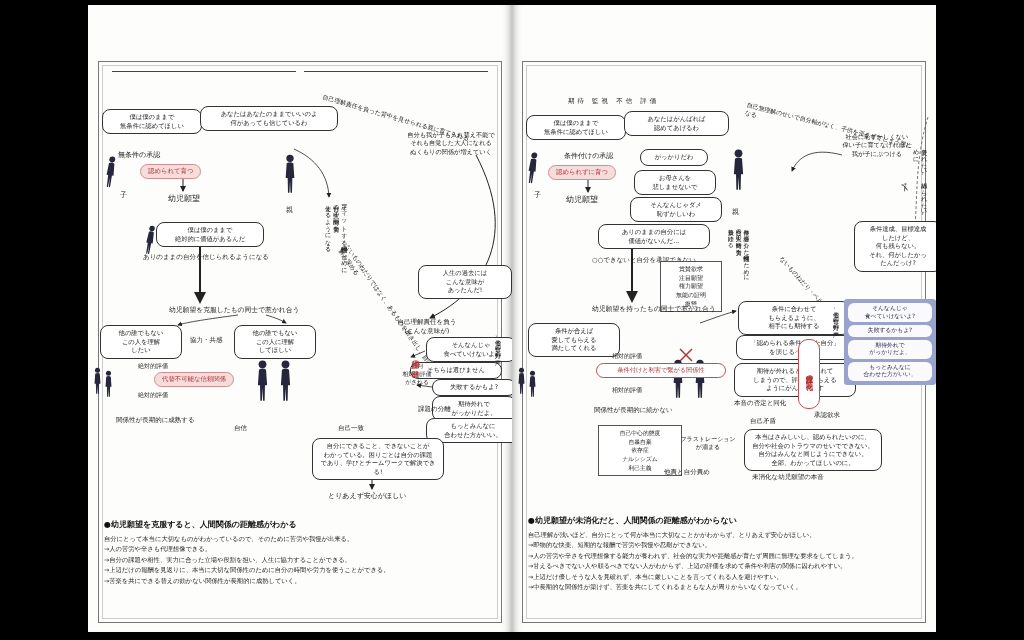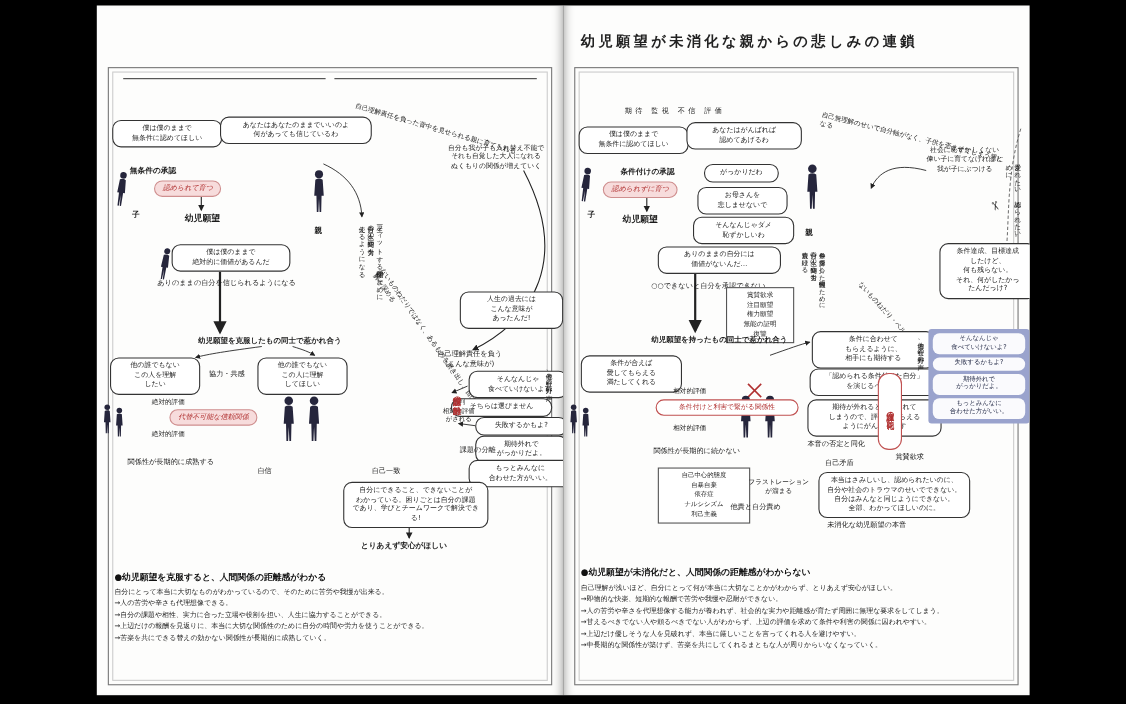--- a/index.html
+++ b/index.html
@@ -12,23 +12,23 @@
   .page-title{position:absolute;left:16px;top:24px;margin:0;font-size:13px;font-weight:600;
               letter-spacing:3px;color:#222;white-space:nowrap;}
   .frame{position:absolute;left:10px;top:56px;width:402px;height:560px;border:1px solid #777;pointer-events:none;}
   .frame:before{content:"";position:absolute;left:3px;top:3px;right:3px;bottom:3px;border:1px solid #ccc;}
   .fhead{position:absolute;left:24px;right:24px;top:66px;display:flex;align-items:center;gap:8px;}
   .fhead .hl{flex:1;height:1px;background:#444;}
   .fhead .ht{font-size:9.5px;font-weight:bold;white-space:nowrap;color:#111;}
   .b{position:absolute;background:#fff;border:1px solid #333;border-radius:8px;padding:3px 4px;
      font-size:6.3px;line-height:1.35;white-space:pre-line;text-align:center;}
   .t{position:absolute;font-size:6.5px;line-height:1.35;white-space:pre-line;}
-  .bold{font-weight:bold;}
+  .bold{font-weight:normal;}
   .pill{position:absolute;background:#f7dcdc;border:1px solid #cf8f8f;border-radius:999px;
-        color:#b03030;font-size:6.4px;padding:2px 7px;text-align:center;white-space:nowrap;font-style:italic;}
+        color:#b03030;font-size:6.4px;padding:2px 7px;text-align:center;white-space:nowrap;}
   .v{writing-mode:vertical-rl;white-space:pre-line;}
   .red{color:#b03030;}
   .boxed{border:1px solid #555;background:#fff;padding:3px 4px;}
   .redbox{position:absolute;border:1px solid #c05050;border-radius:10px;color:#b03030;
           font-size:6.2px;padding:2px 5px;text-align:center;white-space:pre-line;background:#fff;}
   .voicepanel{position:absolute;background:#9aa3cd;border-radius:3px;padding:4px;display:flex;
               flex-direction:column;gap:3px;}
   .voicepanel .bb{background:rgba(255,255,255,.95);border-radius:6px;font-size:5.8px;line-height:1.3;
                   padding:2px 3px;text-align:center;white-space:pre-line;color:#1c2340;}
   .person{position:absolute;fill:#26263c;}
@@ -113,21 +113,21 @@
     <div class="b" style="left:68px;top:217px;width:98px">僕は僕のままで
 絶対的に価値があるんだ</div>
     <div class="t" style="left:55px;top:248px;font-size:6.5px">ありのままの自分を信じられるようになる</div>
     <div class="t v" style="left:236px;top:196px;height:118px;font-size:6px">一生フィットする関係性のために
 自分の人生の時間や労力を
 使えるようになる</div>
     <div class="t" style="left:262px;top:238px;width:155px;font-size:6px;transform:rotate(55deg);transform-origin:left top">ないものねだりではなく、あるものを磨き出し、自己理解を深める</div>
     <div class="b" style="left:330px;top:260px;width:84px">人生の過去には
 こんな意味が
 あったんだ!</div>
-    <div class="t bold" style="left:92px;top:301px;font-size:6.8px">幼児願望を克服したもの同士で惹かれ合う</div>
+    <div class="t bold" style="left:81px;top:301px;font-size:6.8px">幼児願望を克服したもの同士で惹かれ合う</div>
     <div class="b" style="left:12px;top:320px;width:72px">他の誰でもない
 この人を理解
 したい</div>
     <div class="t" style="left:102px;top:331px;font-size:6.5px">協力・共感</div>
     <div class="b" style="left:146px;top:320px;width:72px">他の誰でもない
 この人に理解
 してほしい</div>
     <div class="t" style="left:50px;top:357px;font-size:6px">絶対的評価</div>
     <div class="pill" style="left:66px;top:367px">代替不可能な信頼関係</div>
     <div class="t" style="left:50px;top:386px;font-size:6px">絶対的評価</div>
@@ -159,21 +159,20 @@
       <div class="sh">●幼児願望を克服すると、人間関係の距離感がわかる</div>
       <div class="sl">自分にとって本当に大切なものがわかっているので、そのために苦労や我慢が出来る。</div>
       <div class="sl">→人の苦労や辛さも代理想像できる。</div>
       <div class="sl">→自分の課題や相性、実力に合った立場や役割を担い、人生に協力することができる。</div>
       <div class="sl">→上辺だけの報酬を見返りに、本当に大切な関係性のために自分の時間や労力を使うことができる。</div>
       <div class="sl">→苦楽を共にできる替えの効かない関係性が長期的に成熟していく。</div>
     </div>
   </div>
 
   <div class="page right">
-    <h1 class="page-title">幼児願望が未消化な親からの悲しみの連鎖</h1>
     <div class="frame"></div>
 
     <svg class="arrows" width="424" height="627">
       <defs>
         <marker id="ahR" markerWidth="7" markerHeight="7" refX="5" refY="3" orient="auto">
           <path d="M0,0 L6,3 L0,6 Z" fill="#222"></path>
         </marker>
       </defs>
       <path d="M76,174 L76,187" stroke="#222" fill="none" stroke-width="1" marker-end="url(#ahR)"></path>
       <path d="M120,242 L120,296" stroke="#222" fill="none" stroke-width="2" marker-end="url(#ahR)"></path>
@@ -269,36 +268,36 @@
     <div class="t v" style="left:320px;top:302px;height:82px;font-size:6px">他者、社会の外野の声</div>
     <div class="voicepanel" style="left:332px;top:294px;width:84px">
       <div class="bb">そんなんじゃ
 食べていけないよ?</div>
       <div class="bb">失敗するかもよ?</div>
       <div class="bb">期待外れで
 がっかりだよ。</div>
       <div class="bb">もっとみんなに
 合わせた方がいい。</div>
     </div>
-    <div class="t" style="left:302px;top:406px;font-size:6.5px">賞賛欲求</div>
+    <div class="t" style="left:302px;top:406px;font-size:6.5px">承認欲求</div>
     <div class="t" style="left:222px;top:394px;font-size:6.5px">本音の否定と同化</div>
     <div class="t" style="left:238px;top:412px;font-size:6.5px">自己矛盾</div>
     <div class="t boxed" style="left:86px;top:420px;width:74px;font-size:5.8px;line-height:1.5;text-align:center">自己中心的態度
 自暴自棄
 依存症
 ナルシシズム
 利己主義</div>
     <div class="t" style="left:166px;top:430px;width:60px;font-size:6px;text-align:center">フラストレーション
 が溜まる</div>
     <div class="b" style="left:232px;top:424px;width:128px">本当はさみしいし、認められたいのに、
 自分や社会のトラウマのせいでできない。
 自分はみんなと同じようにできない。
 全部、わかってほしいのに。</div>
     <div class="t" style="left:240px;top:468px;font-size:6.5px">未消化な幼児願望の本音</div>
-    <div class="t" style="left:152px;top:452px;font-size:6.5px">他責と自分責め</div>
+    <div class="t" style="left:152px;top:463px;font-size:6.5px">他責と自分責め</div>
 
     <div class="sum" style="left:16px;top:510px;width:365px">
       <div class="sh">●幼児願望が未消化だと、人間関係の距離感がわからない</div>
       <div class="sl">自己理解が浅いほど、自分にとって何が本当に大切なことかがわからず、とりあえず安心がほしい。</div>
       <div class="sl">→即物的な快楽、短期的な報酬で苦労や我慢や忍耐ができない。</div>
       <div class="sl">→人の苦労や辛さを代理想像する能力が養われず、社会的な実力や距離感が育たず周囲に無理な要求をしてしまう。</div>
       <div class="sl">→甘えるべきでない人や頼るべきでない人がわからず、上辺の評価を求めて条件や利害の関係に囚われやすい。</div>
       <div class="sl">→上辺だけ優しそうな人を見破れず、本当に厳しいことを言ってくれる人を避けやすい。</div>
       <div class="sl">→中長期的な関係性が築けず、苦楽を共にしてくれるまともな人が周りからいなくなっていく。</div>
     </div>

